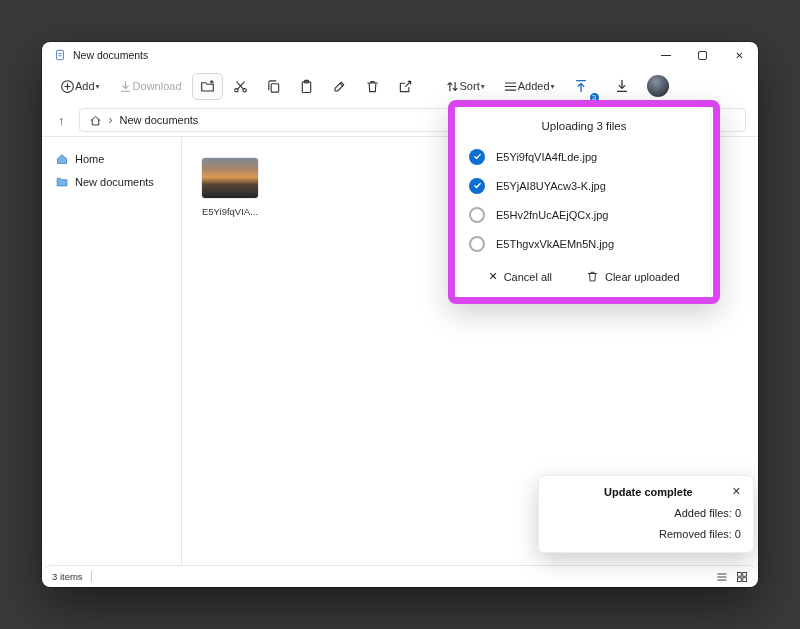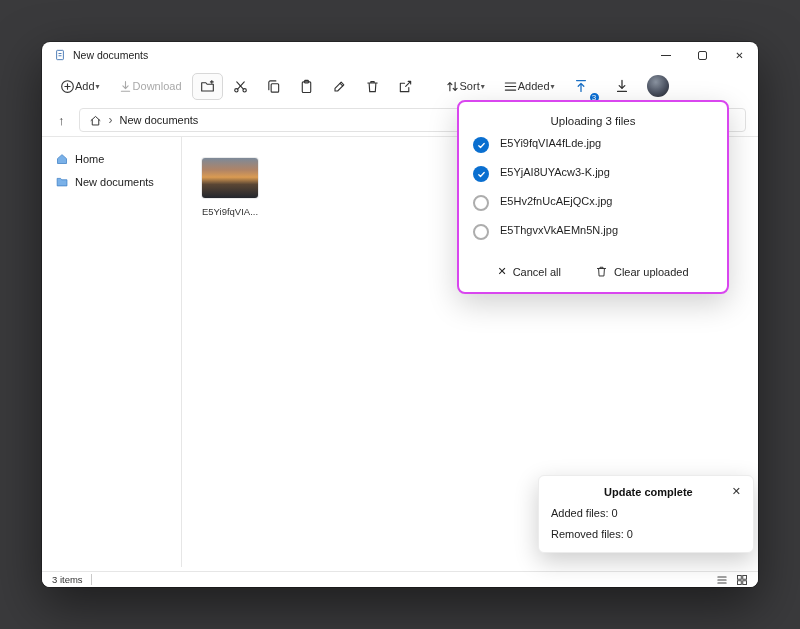--- a/index.html
+++ b/index.html
@@ -57,43 +57,43 @@
   .side-item svg { display:block; }
 
   .main { flex:1; padding:16px 12px; display:flex; align-items:flex-start; gap:8px; }
   .tile { width:72px; display:flex; flex-direction:column; align-items:center; gap:8px; padding:5px 2px; border-radius:4px; }
   .thumb { width:56px; height:40px; border-radius:3px; box-shadow:0 0 0 1px rgba(0,0,0,.08); }
   .thumb-a { background:linear-gradient(180deg,#7d8a99 0%,#b08466 30%,#da9b52 48%,#5a4634 66%,#23262d 100%); }
   .thumb-b { background:linear-gradient(160deg,#14121f 0%,#372c52 38%,#7a5fa0 54%,#241d33 75%,#0d0c12 100%); }
   .tile-label { font-size:9.5px; color:#333; max-width:66px; overflow:hidden; text-overflow:ellipsis; white-space:nowrap; }
 
   
-  .statusbar { position:absolute; left:0; right:0; bottom:0; height:16px; background:#fff; border-top:1px solid #e6e6e6; display:flex; align-items:center; gap:8px; padding:0 10px; font-size:9.5px; color:#333; }
+  .statusbar { position:absolute; left:0; right:0; bottom:0; height:22px; background:#fff; border-top:1px solid #e6e6e6; display:flex; align-items:center; gap:8px; padding:0 10px; font-size:9.5px; color:#333;border-radius:10px; }
   .sb-sep { width:1px; height:11px; background:#c9c9c9; }
   .sb-right { margin-left:auto; display:flex; align-items:center; gap:8px; color:#444; }
   .sb-right svg { display:block; }
 
   
-  .upload-panel { position:absolute; left:415px; top:58px; width:272px; background:#fff; border:2px solid #d946ef; border-radius:8px; box-shadow:0 10px 30px rgba(0,0,0,.18); padding:13px 14px 12px; z-index:20; }
+  .upload-panel { position:absolute; left:406px; top:58px; width:272px; background:#fff; border:7px solid #d946ef; border-radius:8px; box-shadow:0 10px 30px rgba(0,0,0,.18); padding:13px 14px 12px; z-index:20; }
   .up-title { text-align:center; font-size:11.5px; color:#1f1f1f; margin-bottom:10px; }
-  .up-item { display:flex; align-items:flex-start; gap:11px; height:29px; font-size:11px; color:#1f1f1f; }
+  .up-item { display:flex; align-items:center; gap:11px; height:29px; font-size:11px; color:#1f1f1f; }
   .st { width:16px; height:16px; border-radius:50%; flex:0 0 auto; display:flex; align-items:center; justify-content:center; }
   .st.done { background:#0a6fd0; }
   .st.pending { border:2px solid #adadad; }
   .up-footer { display:flex; justify-content:center; gap:26px; margin-top:10px; }
   .up-action { display:flex; align-items:center; gap:6px; background:none; border:none; font-size:11px; color:#1f1f1f; padding:2px 4px; }
   .up-action .x { font-size:11px; line-height:1; }
   .up-action svg { display:block; }
 
   
   .toast { position:absolute; left:496px; top:433px; width:216px; background:#fff; border:1px solid #ececec; border-radius:6px; box-shadow:0 8px 24px rgba(0,0,0,.2); padding:10px 12px 12px; z-index:15; }
   .toast-head { display:flex; align-items:flex-start; }
   .toast-title { flex:1; text-align:center; font-size:11px; font-weight:bold; color:#111; padding-left:14px; }
   .toast-close { background:none; border:none; font-size:11px; color:#333; padding:0; line-height:1; }
-  .toast-line { font-size:11px; color:#222; margin-top:9px; }
+  .toast-line { font-size:11px; color:#222; margin-top:9px;text-align:right; }
 </style>
 </head>
 <body>
 
 <div class="desktop">
   <div class="window">
 
     <div class="titlebar">
       <span class="app-ico">
         <svg width="12" height="12" viewBox="0 0 16 16" fill="none" stroke="#4a7ab5" stroke-width="1.3">

